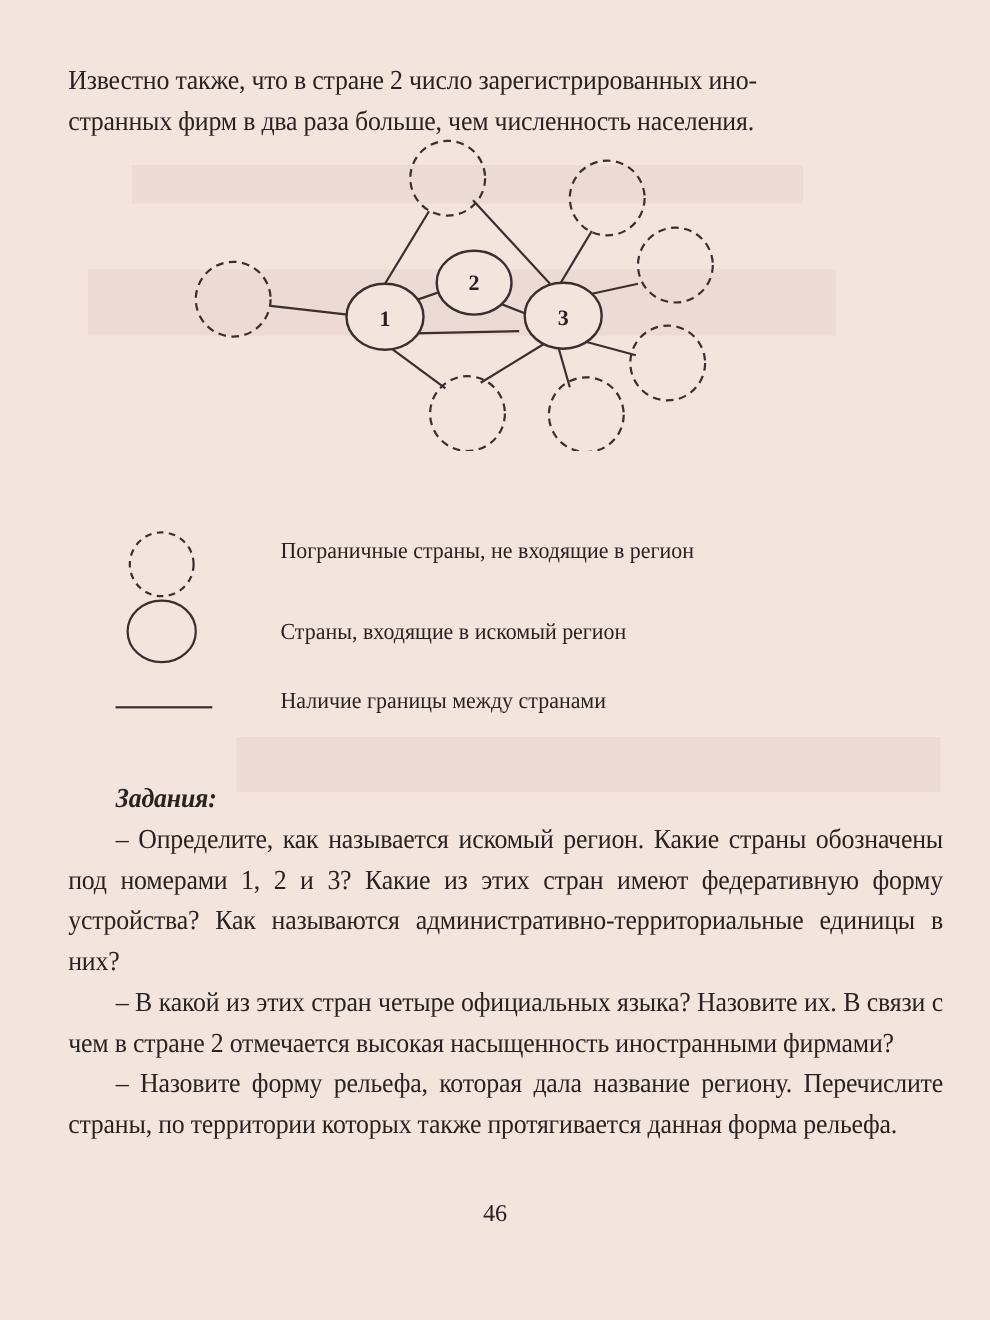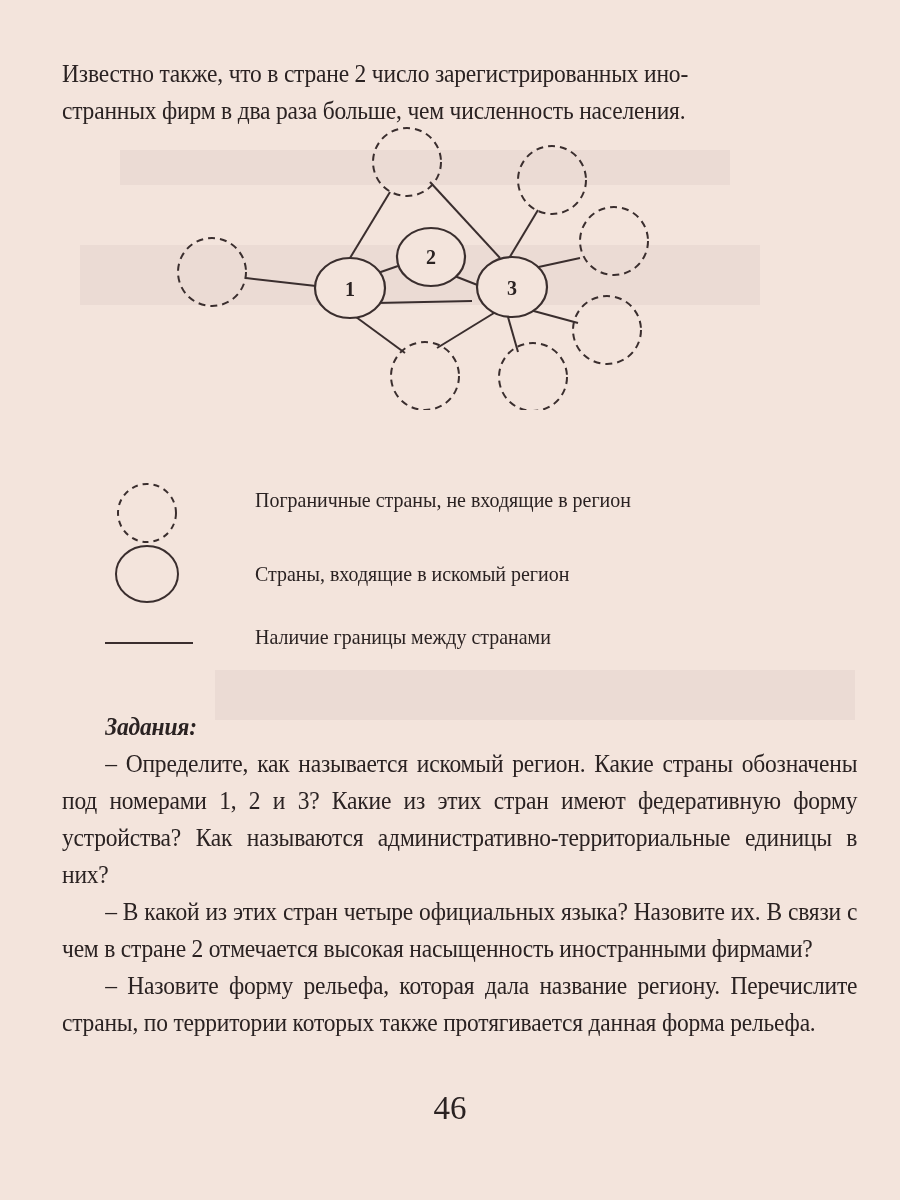--- a/index.html
+++ b/index.html
@@ -21,21 +21,21 @@
     }
     .indent { text-indent: 46px; }
     .heading-italic { font-style: italic; font-weight: bold; }
     .diagram { position: absolute; left: 160px; top: 120px; width: 540px; height: 290px; }
     .legend-label {
       position: absolute; left: 255px; font-size: 21px;
       transform: scaleX(0.95); transform-origin: left center; white-space: nowrap;
     }
     .page-number {
       position: absolute; left: 0; width: 900px; top: 1090px; text-align: center;
-      font-size: 33px;
+      font-size: 22px;
     }
     .ghost {
       position: absolute; background: rgba(180,160,160,0.12);
     }
   </style>
 </head>
 <body>
 
 <div class="page">
 

